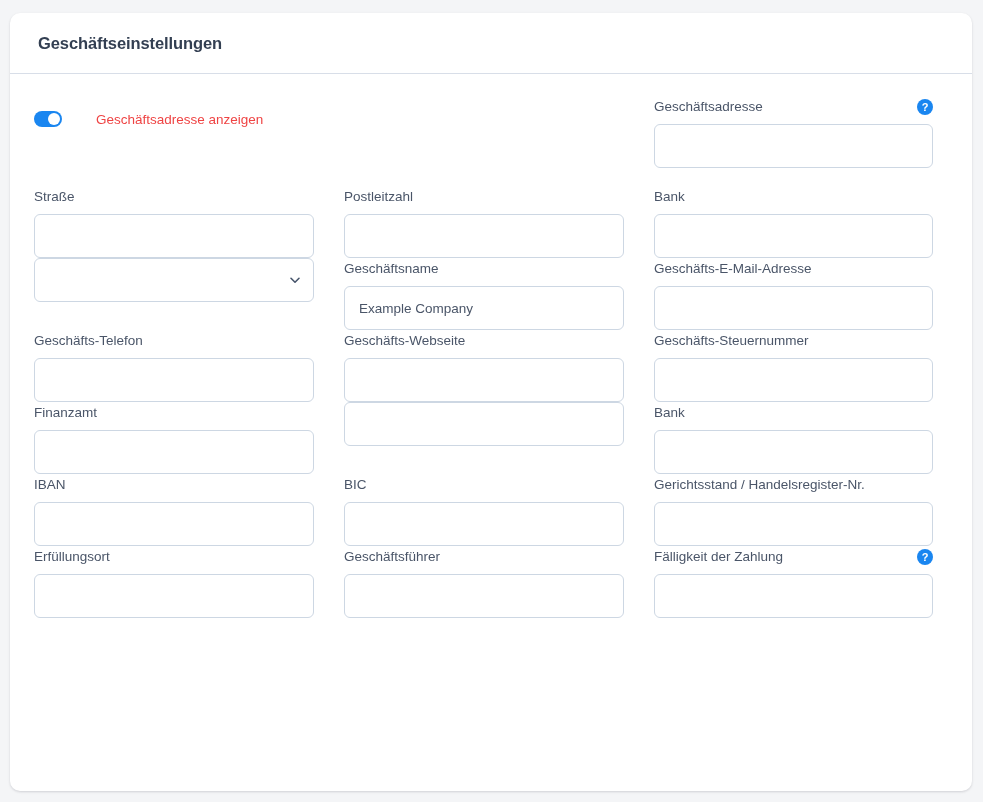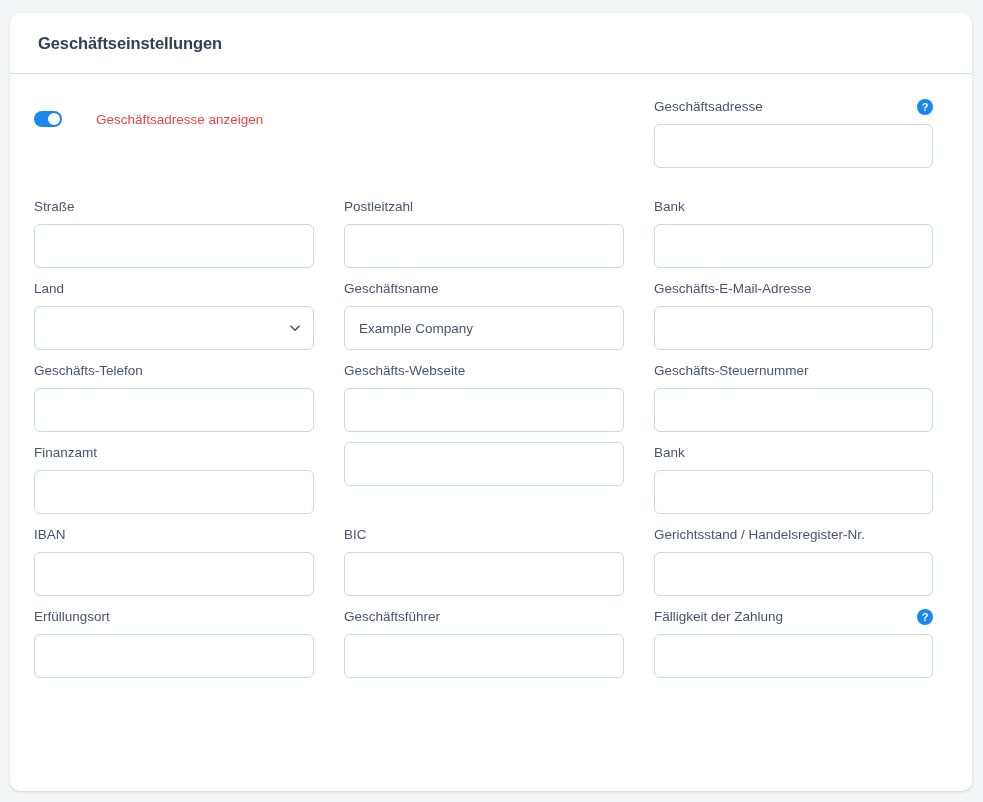--- a/index.html
+++ b/index.html
@@ -75,21 +75,20 @@
   
   .grid {
     display: grid;
     grid-template-columns: 280px 30px 280px 30px 279px;
     row-gap: 0;
   }
   .cell { grid-column: span 1; }
   .gap  { }
 
   .field {
-    margin-bottom: 10px;
   }
   .field-label-row {
     display: flex;
     align-items: center;
     justify-content: space-between;
     height: 21px;
     margin-bottom: 7px;
   }
   .field-label {
     font-size: 13.5px;
@@ -204,23 +203,20 @@
             <span class="field-label">Bank</span>
           </div>
           <div class="input"></div>
         </div>
       </div>
     </div>
 
     <div class="grid">
       <div class="cell">
         <div class="field">
-          <div class="field-label-row">
-            <span class="field-label">Land</span>
-          </div>
           <div class="input select">
             <span></span>
             <svg class="chev" viewBox="0 0 12 12">
               <path d="M2 4.3 L6 8.2 L10 4.3" fill="none" stroke="#46546b" stroke-width="1.6" stroke-linecap="round" stroke-linejoin="round"></path>
             </svg>
           </div>
         </div>
       </div>
       <div class="gap"></div>
       <div class="cell">

